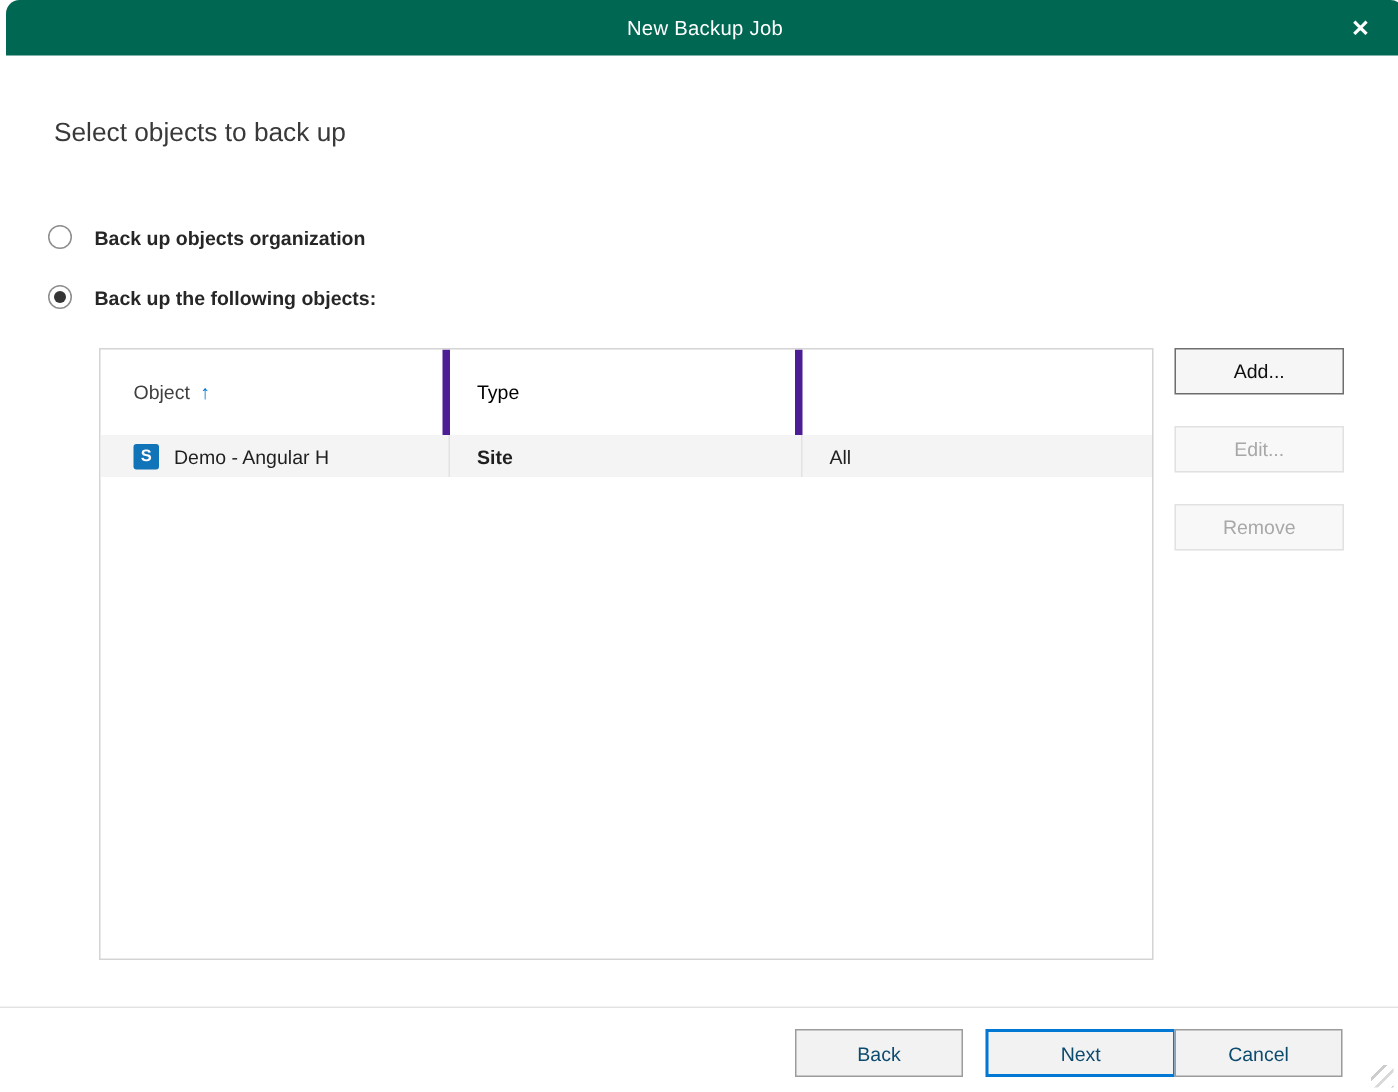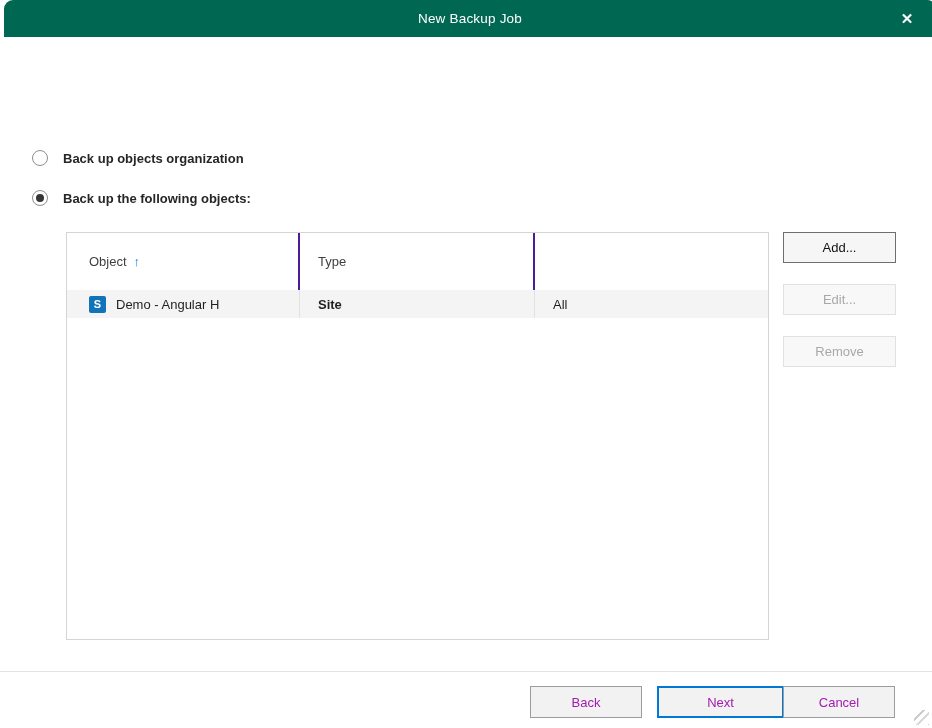--- a/index.html
+++ b/index.html
@@ -26,24 +26,24 @@
   .radio-circle { width:16px; height:16px; border:1px solid #8d8d8d; border-radius:50%;
                   background:#fff; position:relative; flex:0 0 16px; }
   .radio-circle.selected::after { content:""; position:absolute; left:3px; top:3px;
                   width:8px; height:8px; border-radius:50%; background:#353535; }
   .radio-label { margin-left:15px; font-size:13px; font-weight:700; color:#262626; }
 
   
   .obj-table { position:absolute; left:66px; top:232px; width:703px; height:408px;
                border:1px solid #d4d4d4; background:#fff; overflow:hidden; }
   .thead { display:flex; height:57px; }
-  .th { border-right:2px solid #4c1d95; display:flex; align-items:center;
+  .th { border-right:5px solid #4c1d95; display:flex; align-items:center;
         font-size:13px; cursor:pointer; }
   .th.c1 { width:233px; padding-left:22px; color:#3f3f3f; }
-  .th.c2 { width:235px; padding-left:18px; color:#404040; }
+  .th.c2 { width:235px; padding-left:18px; color:#000000; }
   .th.c3 { flex:1; padding-left:18px; color:#0078d4; border-right:none; }
   .sort-arrow { color:#0078d4; margin-left:7px; font-size:13px; }
   .trow { display:flex; height:28px; background:#f4f4f4; cursor:default; }
   .td { border-right:1px solid #e2e2e2; display:flex; align-items:center;
         font-size:13px; color:#1f1f1f; }
   .td.c1 { width:233px; padding-left:22px; }
   .td.c2 { width:235px; padding-left:18px;font-weight:bold; }
   .td.c3 { flex:1; padding-left:18px; border-right:none; }
   .sp-icon { width:17px; height:17px; border-radius:2px; background:#1173b8;
              color:#fff; font-weight:700; font-size:11px; margin-right:10px;
@@ -54,41 +54,42 @@
               display:flex; align-items:center; justify-content:center;
               font-size:13px; cursor:pointer; }
   .side-btn.enabled { background:#f6f6f6; border:1px solid #6e6e6e; color:#101010; }
   .side-btn.disabled { background:#f8f8f8; border:1px solid #e1e1e1; color:#a8a8a8; cursor:default; }
   .btn-add { top:232px; } .btn-edit { top:284px; } .btn-remove { top:336px; }
 
   
   .footer-sep { position:absolute; left:0; top:671px; width:932px; height:1px; background:#e3e3e3; }
   .footer-btn { position:absolute; top:686px; height:32px;
                 display:flex; align-items:center; justify-content:center;
-                background:#f2f2f2; border:1px solid #9c9c9c; color:#a21caf;
+                background:#f2f2f2; border:1px solid #9c9c9c; color:#0c4a6e;
                 font-size:13px; cursor:pointer; }
   .btn-back { left:530px; width:112px; }
   .btn-next { left:657px; width:127px; border:2px solid #0078d4; }
   .btn-cancel { left:783px; width:112px; }
 
   .resize-grip { position:absolute; right:3px; bottom:3px; width:15px; height:15px;
                  background:repeating-linear-gradient(135deg, transparent 0 6px,
                            #cccccc 6px 8px, transparent 8px 12px, #d9d9d9 12px 14px);
                  cursor:nwse-resize; }
 </style>
 </head>
 <body>
 
 <div class="stage">
 
   <div class="titlebar">
     <span class="titlebar-text">New Backup Job</span>
     <span class="close-btn">✕</span>
   </div>
 
+  <div class="heading">Select objects to back up</div>
 
   <div class="radio-row first">
     <span class="radio-circle"></span>
     <span class="radio-label">Back up objects organization</span>
   </div>
 
   <div class="radio-row second">
     <span class="radio-circle selected"></span>
     <span class="radio-label">Back up the following objects:</span>
   </div>

